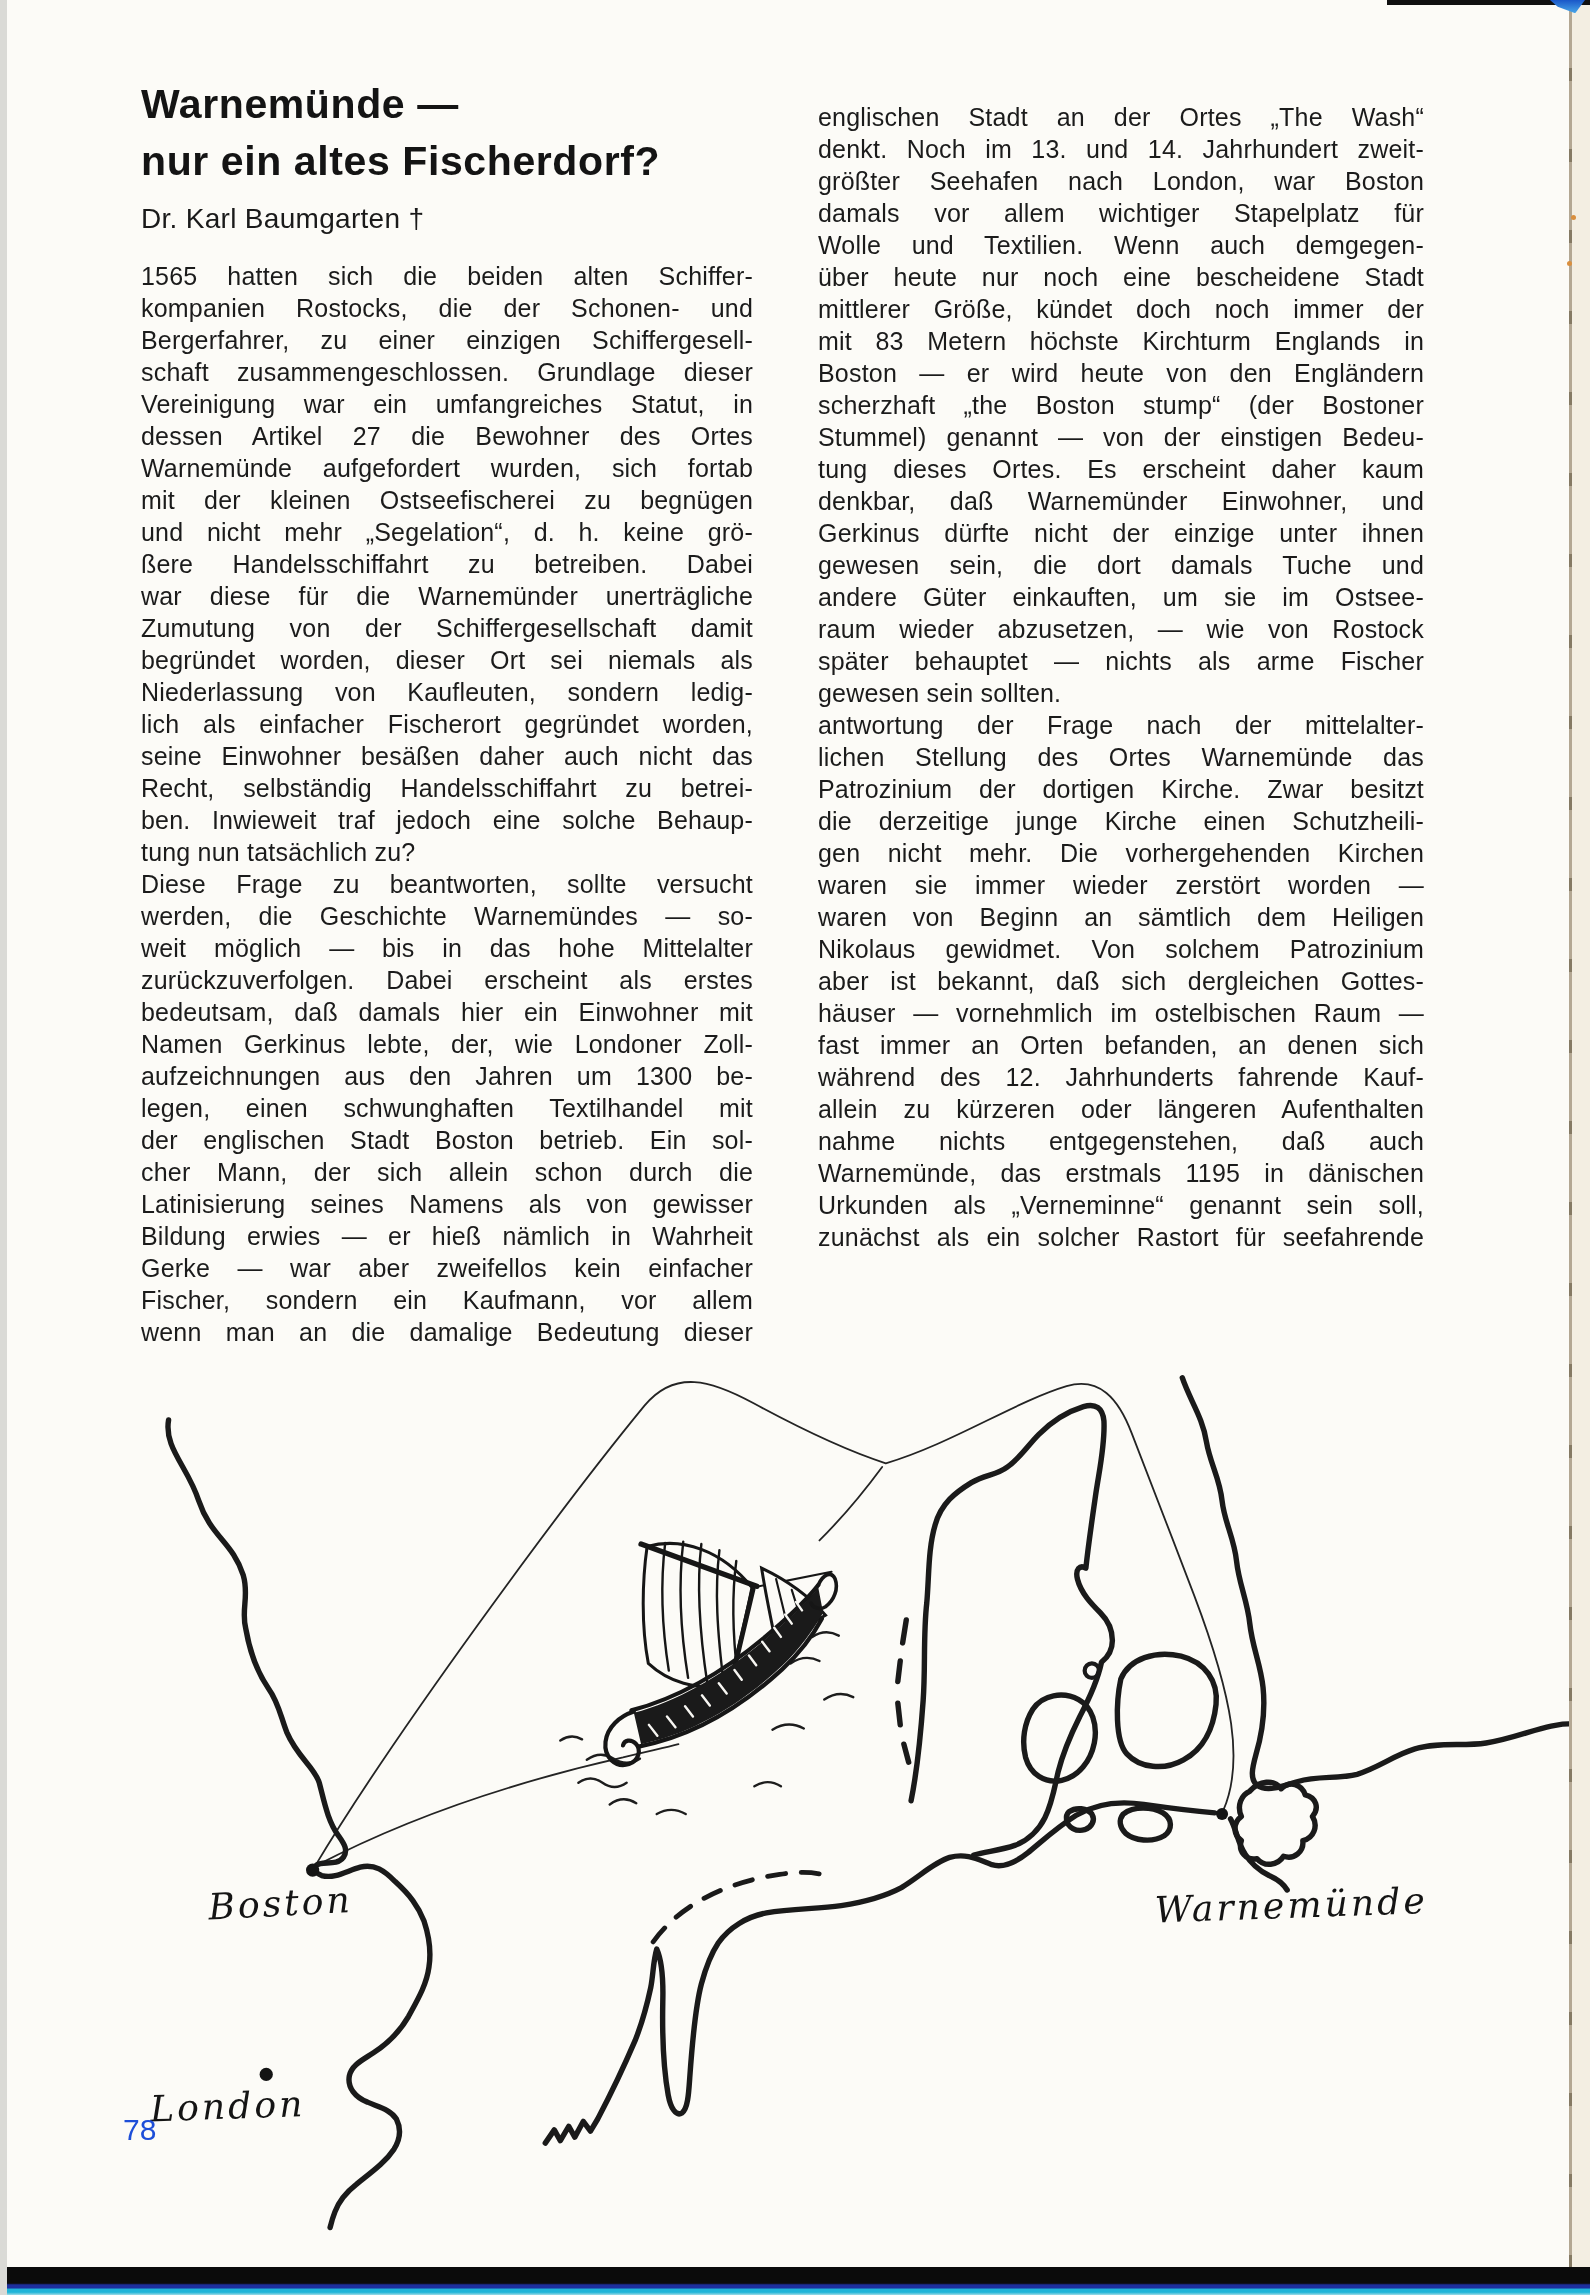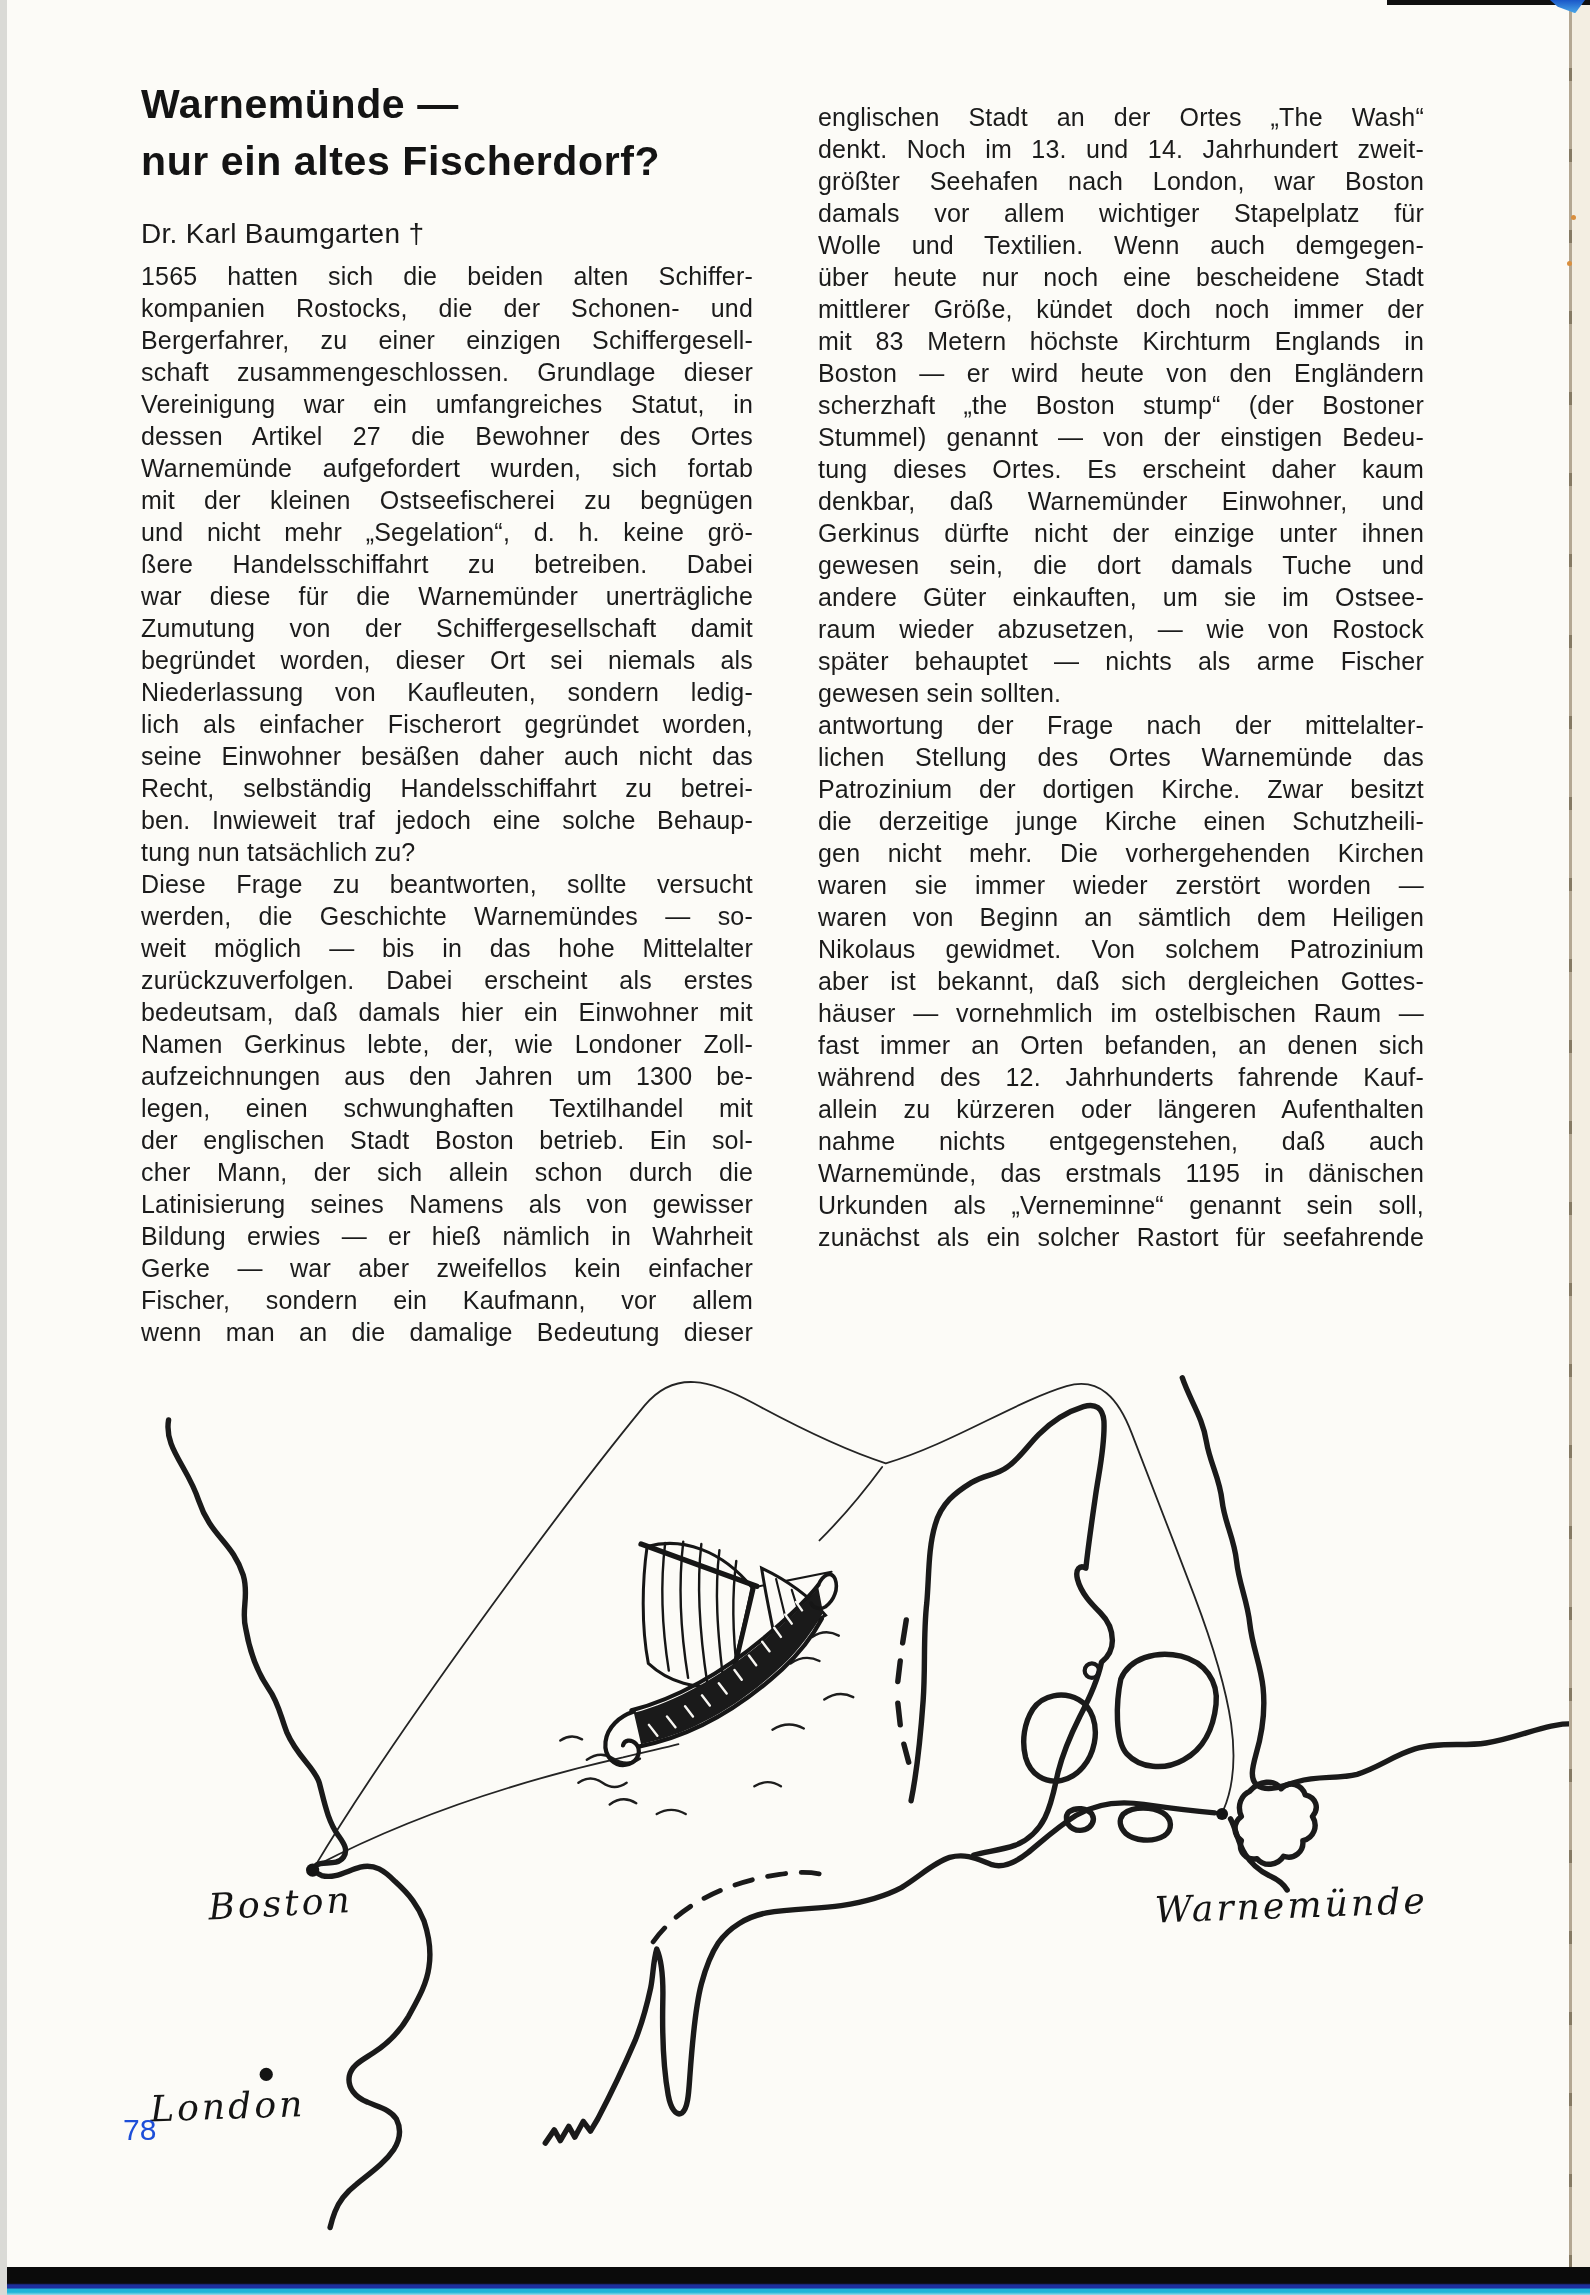--- a/index.html
+++ b/index.html
@@ -1,21 +1,21 @@
 <!DOCTYPE html>
 <html style="font-size:9.6px"><head>
 <meta charset="utf-8">
 <style>
   html,body{margin:0;padding:0;}
   body{width:1590px;height:2295px;background:#dadad6;font-family:"Liberation Sans",sans-serif;}
   .page{position:absolute;left:7px;top:0;width:1590px;height:2295px;background:#fcfbf7;color:#161616;overflow:hidden;}
 
   .article-head{position:absolute;left:134px;top:76px;width:621px;}
   .article-head h1{margin:0;font-size:41px;line-height:57px;font-weight:bold;letter-spacing:0.6px;color:#141414;}
-  .author{margin-top:28px;font-size:28px;letter-spacing:0.3px;color:#1a1a1a;}
+  .author{margin-top:13px;font-size:28px;letter-spacing:0.3px;color:#1a1a1a;}
 
   .col{position:absolute;font-size:25px;letter-spacing:0.2px;color:#1b1b1b;}
   .col-left{left:134px;top:260px;width:612px;}
   .col-right{left:811px;top:101px;width:606px;}
   .jline{height:32px;line-height:32px;text-align:justify;text-align-last:justify;}
   .jline.jlast{text-align-last:left;}
 
   .page-number{position:absolute;left:116px;top:2113px;font-size:30px;color:#1d4ed8;}
 
   .map{position:absolute;left:0;top:0;width:1590px;height:2295px;}

